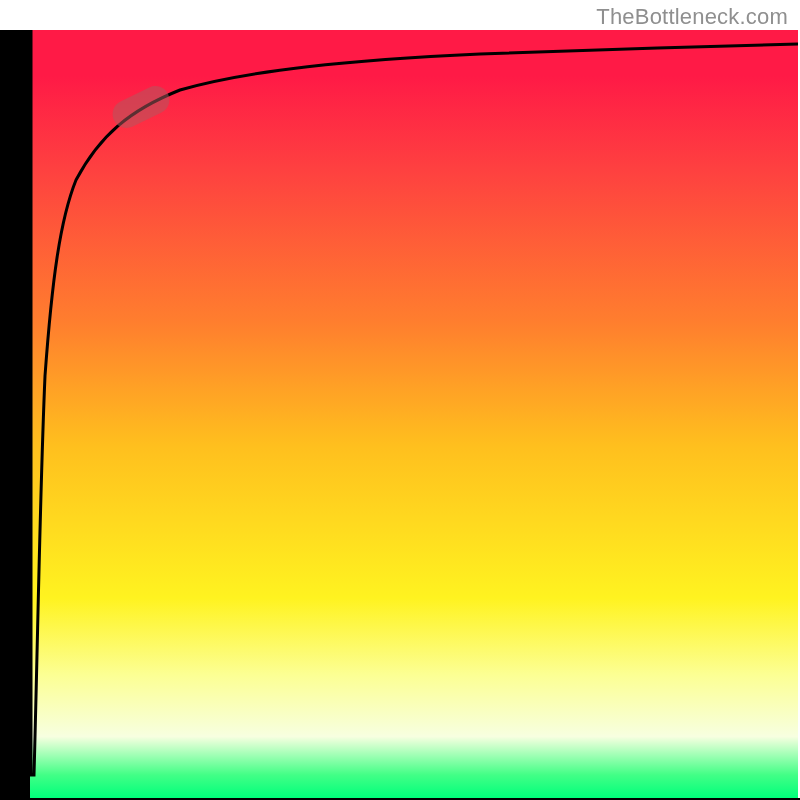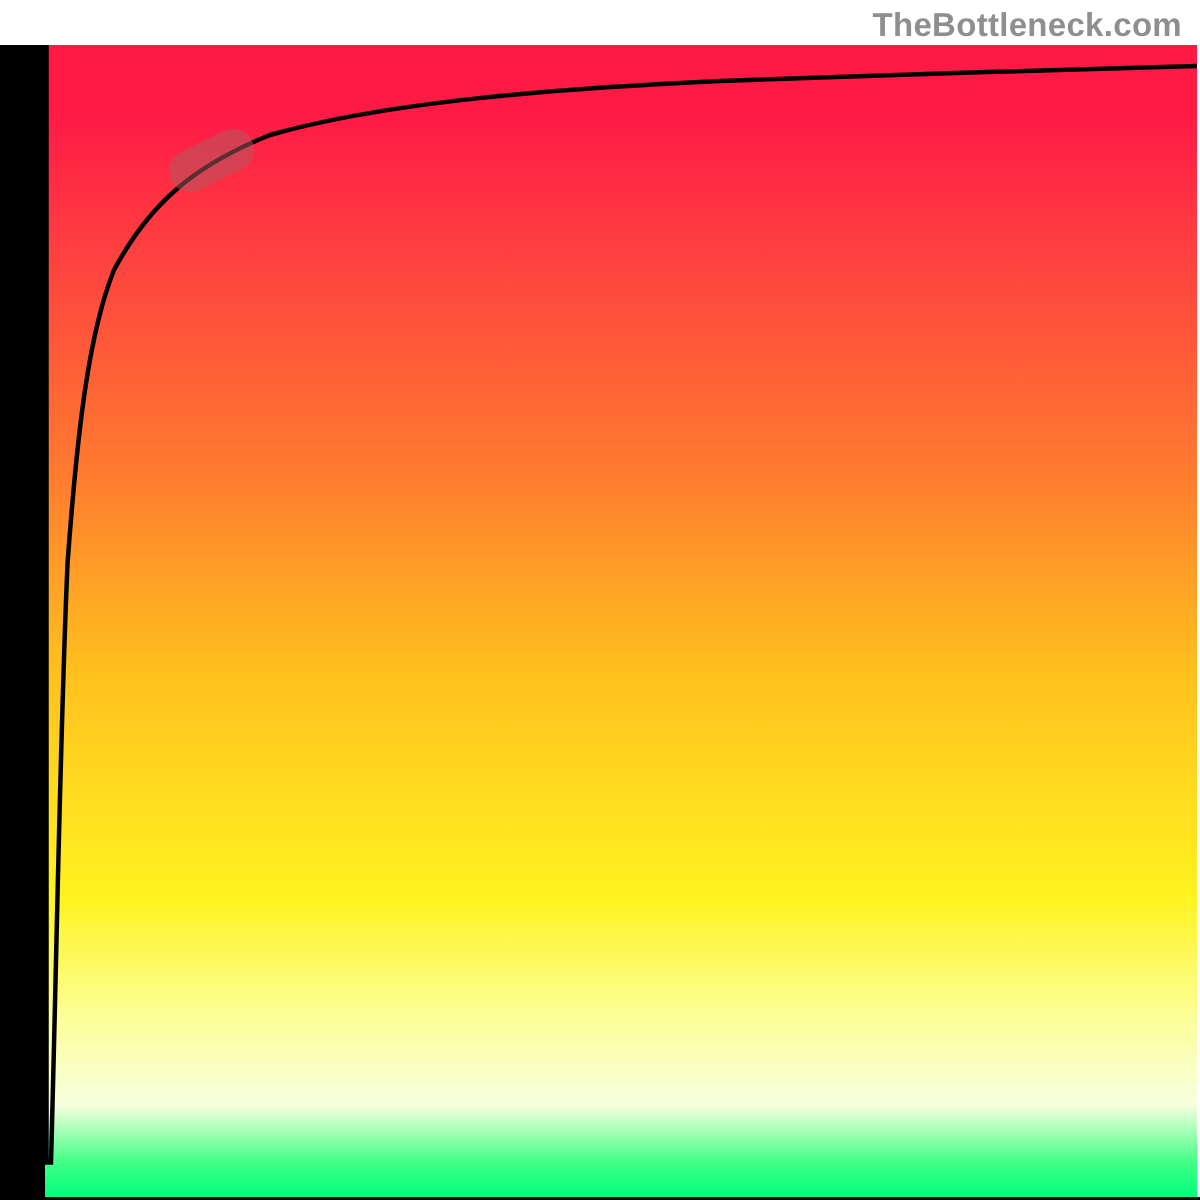--- a/index.html
+++ b/index.html
@@ -15,21 +15,21 @@
     position: relative;
     width: 800px;
     height: 800px;
   }
   .watermark {
     position: absolute;
     top: 4px;
     right: 12px;
     font-size: 22px;
     color: #8f8f8f;
-    font-weight: 700;
+    font-weight: 400;
     letter-spacing: 0.2px;
   }
   .plot-area {
     position: absolute;
     left: 30px;
     top: 30px;
     width: 768px;
     height: 768px;
   }
   .gradient-fill {

